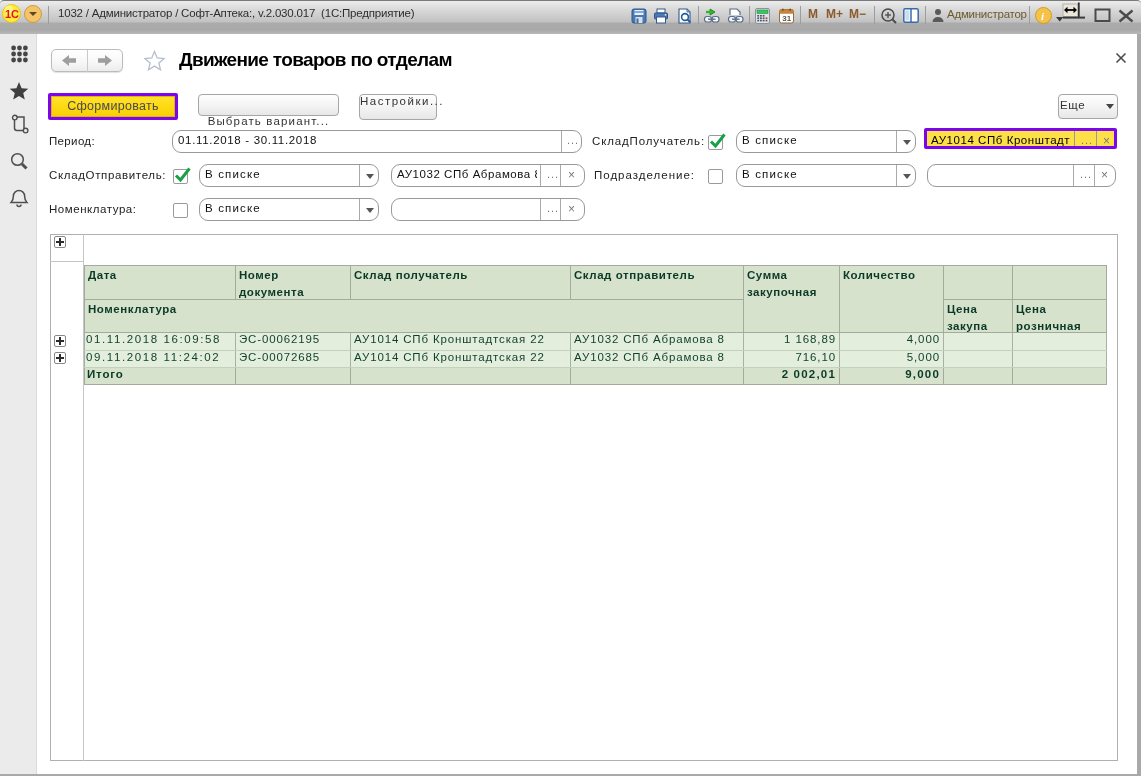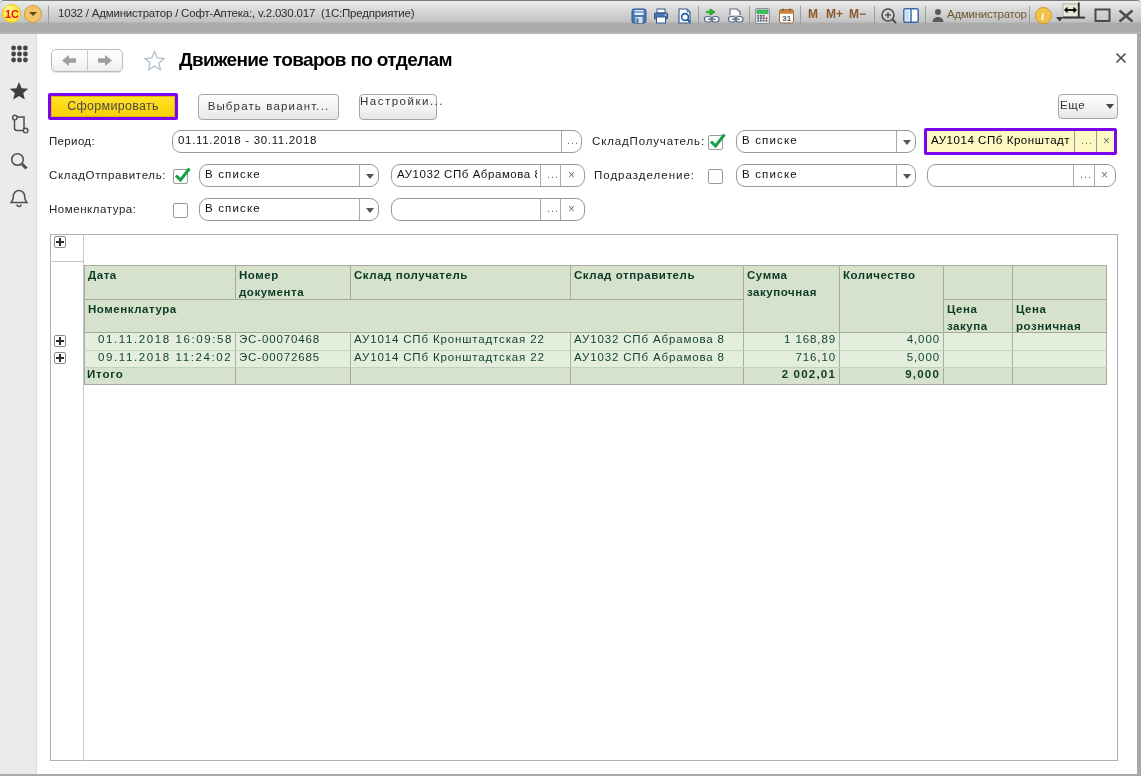--- a/index.html
+++ b/index.html
@@ -28,21 +28,21 @@
 #navdiv{left:87px;top:50px;width:1px;height:22px;background:#c9c9c9;}
 #pagetitle{left:179px;top:49px;font-size:19px;font-weight:bold;color:#000;letter-spacing:-0.65px;}
 
 
 .btn{border:1px solid #a6a6a6;border-radius:4px;background:linear-gradient(#fefefe,#f3f3f3 55%,#e7e7e7);
   font-size:11.5px;color:#333;text-align:center;letter-spacing:0.4px;}
 #bform{left:48px;top:93px;width:130px;height:27px;border:3px solid #7b06ee;border-radius:2px;
   background:linear-gradient(#ffe232,#ffdb14 45%,#f6ce06);}
 #bform>div{width:100%;height:100%;border:1px solid #e0b400;
   font-size:12.5px;font-weight:normal;color:#464a54;text-align:center;padding-top:2px;letter-spacing:0.3px;}
-#bvar{left:198px;top:94px;width:141px;height:26px;padding-top:5px;letter-spacing:1.15px;}
+#bvar{left:198px;top:94px;width:141px;height:20px;padding-top:20px;letter-spacing:1.15px;}
 #bset{left:359px;top:94px;width:78px;height:26px;letter-spacing:1.5px;}
 #bmore{left:1058px;top:94px;width:60px;height:25px;padding-top:4px;text-align:left;padding-left:1px;letter-spacing:0.6px;}
 
 
 .lbl{font-size:11.5px;color:#222;letter-spacing:0.35px;}
 .inp{border:1px solid #999;border-radius:9px;background:#fff;font-size:11.5px;color:#111;}
 .cb{width:15px;height:15px;border:1px solid #9a9a9a;border-radius:2px;background:#fff;}
 .dots{color:#777;font-size:11px;letter-spacing:1px;}
 .divline{position:absolute;top:0;width:1px;height:100%;background:#aaa;}
 
@@ -57,21 +57,21 @@
 table#grid{position:absolute;left:84px;top:265px;width:1022px;border-collapse:collapse;table-layout:fixed;}
 #grid td{overflow:hidden;white-space:nowrap;vertical-align:top;padding:0 3px 0 3px;
   font-size:11.5px;letter-spacing:0.85px;line-height:12.5px;}
 #grid td.h{background:#d7e2cd;color:#0a3a26;font-weight:bold;border:1px solid #a2ab9e;padding-top:1px;
   white-space:normal;line-height:17px;letter-spacing:0.55px;}
 #grid td.h div{height:27px;overflow:visible;}
 #grid td.d{background:#e4eedd;color:#0d3f2b;border-left:1px solid #a7b2a2;border-right:1px solid #a7b2a2;
   border-top:1px solid #c3d2bd;border-bottom:1px solid #c3d2bd;}
 #grid td.t{background:#d7e2cd;color:#0a3a26;font-weight:bold;border:1px solid #a2ab9e;}
 #grid td.num{text-align:right;letter-spacing:0.9px;}
-#grid td.dt{letter-spacing:1.6px;padding-left:13px;}
+#grid td.dt{letter-spacing:1.6px;padding-left:1px;}
 #grid tr:last-child td.num{letter-spacing:1.2px;}
 #grid td.t{padding-left:2px;}
 </style>
 </head>
 <body>
 
 <div class="abs" id="titlebar">
 
   <svg class="abs" style="left:2px;top:3px;" width="19" height="19" viewBox="0 0 19 19">
     <circle cx="9.5" cy="9.5" r="9" fill="#ffe93c"></circle>
@@ -281,21 +281,21 @@
   <div class="abs lbl" style="left:592px;top:135px;letter-spacing:0.85px;">СкладПолучатель:</div>
   <div class="abs cb" style="left:708px;top:135px;"></div>
   <svg class="abs" style="left:707px;top:131px;" width="20" height="20" viewBox="0 0 20 20">
     <path d="M4 10.5 L8.5 15 L17.5 3.5" fill="none" stroke="#17a046" stroke-width="3"></path>
   </svg>
   <div class="abs inp" style="left:736px;top:130px;width:180px;height:23px;">
     <div class="abs" style="left:5px;top:3px;font-size:11.5px;letter-spacing:1.15px;">В списке</div>
     <div class="divline" style="left:159px;"></div>
     <div class="abs" style="left:166px;top:9px;width:0;height:0;border-left:4px solid transparent;border-right:4px solid transparent;border-top:5px solid #555;"></div>
   </div>
-  <div class="abs" style="left:924px;top:128px;width:193px;height:27px;border:3px solid #7b06ee;border-radius:2px;background:#fef9c3;">
+  <div class="abs" style="left:924px;top:128px;width:193px;height:21px;border:3px solid #7b06ee;border-radius:2px;background:#fde047;">
     <div class="abs" style="left:4px;top:3px;font-size:11.5px;letter-spacing:0.55px;white-space:nowrap;overflow:hidden;width:142px;">АУ1014 СПб Кронштадт</div>
     <div class="divline" style="left:147px;background:#999;"></div>
     <div class="abs dots" style="left:154px;top:3px;">...</div>
     <div class="divline" style="left:169px;background:#999;"></div>
     <div class="abs" style="left:176px;top:3px;color:#777;font-size:12px;">×</div>
   </div>
 
   <div class="abs lbl" style="left:49px;top:169px;letter-spacing:0.65px;">СкладОтправитель:</div>
   <div class="abs cb" style="left:173px;top:169px;"></div>
   <svg class="abs" style="left:172px;top:165px;" width="20" height="20" viewBox="0 0 20 20">
@@ -380,21 +380,21 @@
   <td class="h" colspan="4">Номенклатура</td>
   <td class="h">
           <div>Цена закупа</div>
         </td>
   <td class="h">
           <div>Цена розничная</div>
         </td>
 </tr>
 <tr style="height:18px">
   <td class="d dt">01.11.2018 16:09:58</td>
-  <td class="d">ЭС-00070468</td>
+  <td class="d">ЭС-00062195</td>
   <td class="d">АУ1014 СПб Кронштадтская 22</td>
   <td class="d">АУ1032 СПб Абрамова 8</td>
   <td class="d num">1 168,89</td>
   <td class="d num">4,000</td>
   <td class="d"></td>
   <td class="d"></td>
 </tr>
 <tr style="height:17px">
   <td class="d dt">09.11.2018 11:24:02</td>
   <td class="d">ЭС-00072685</td>

